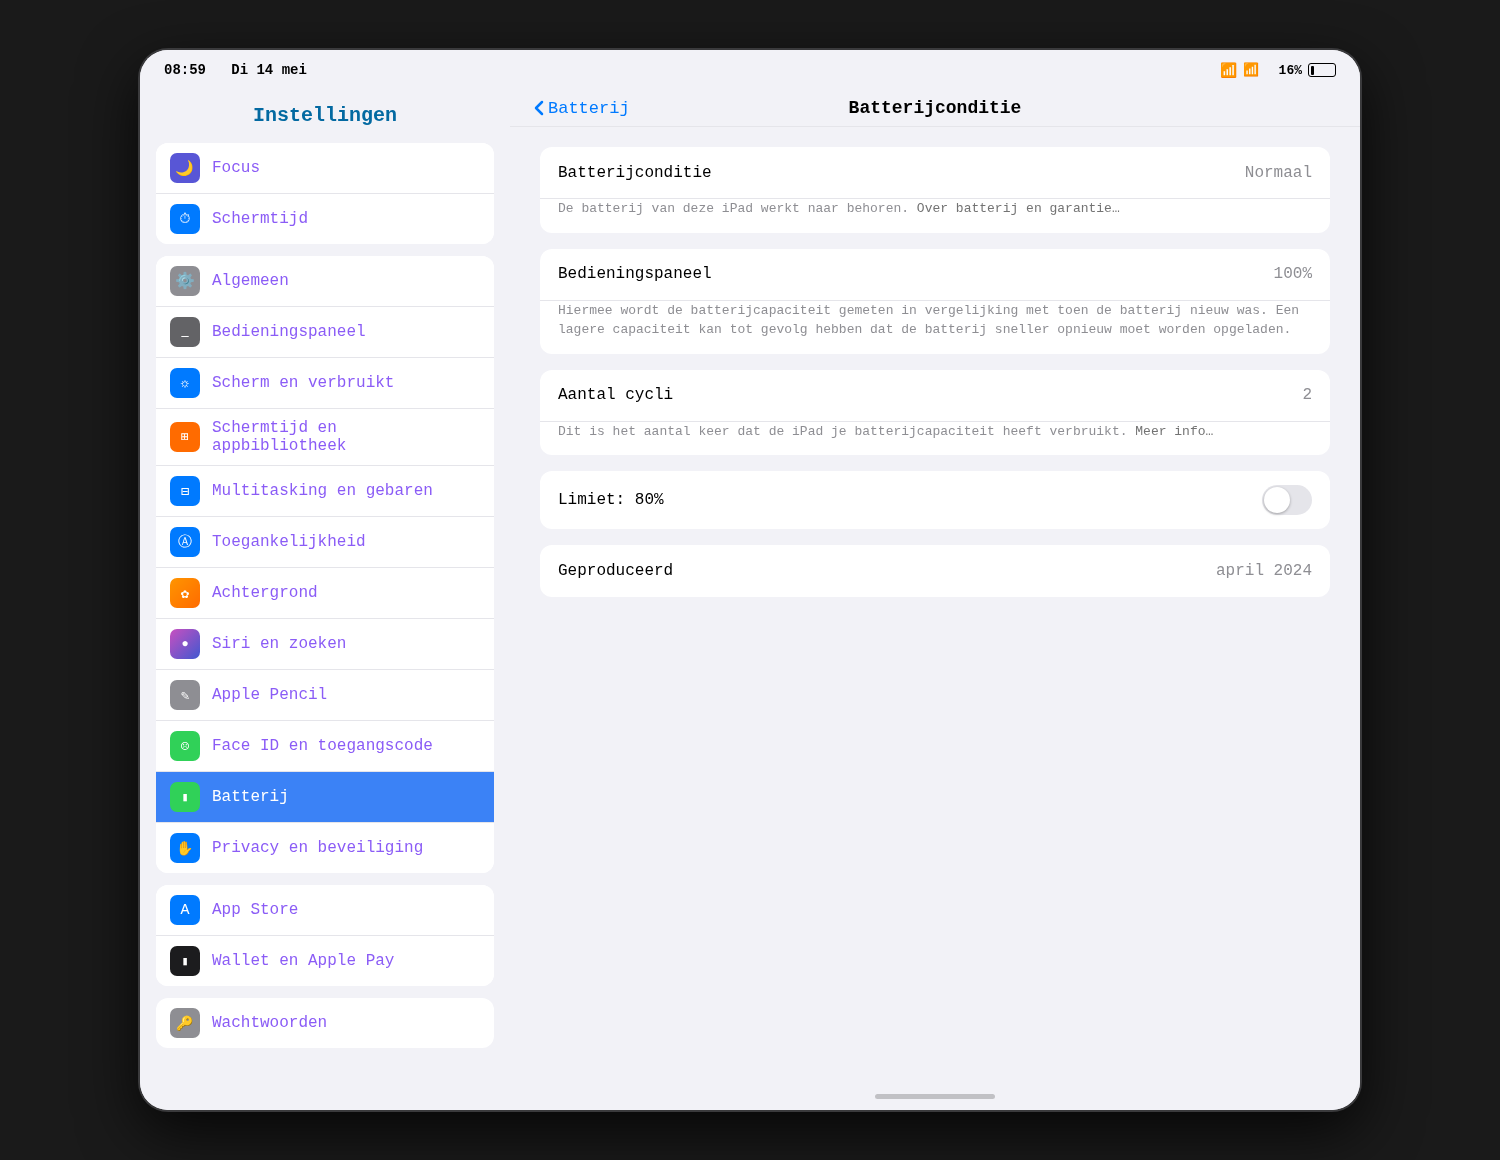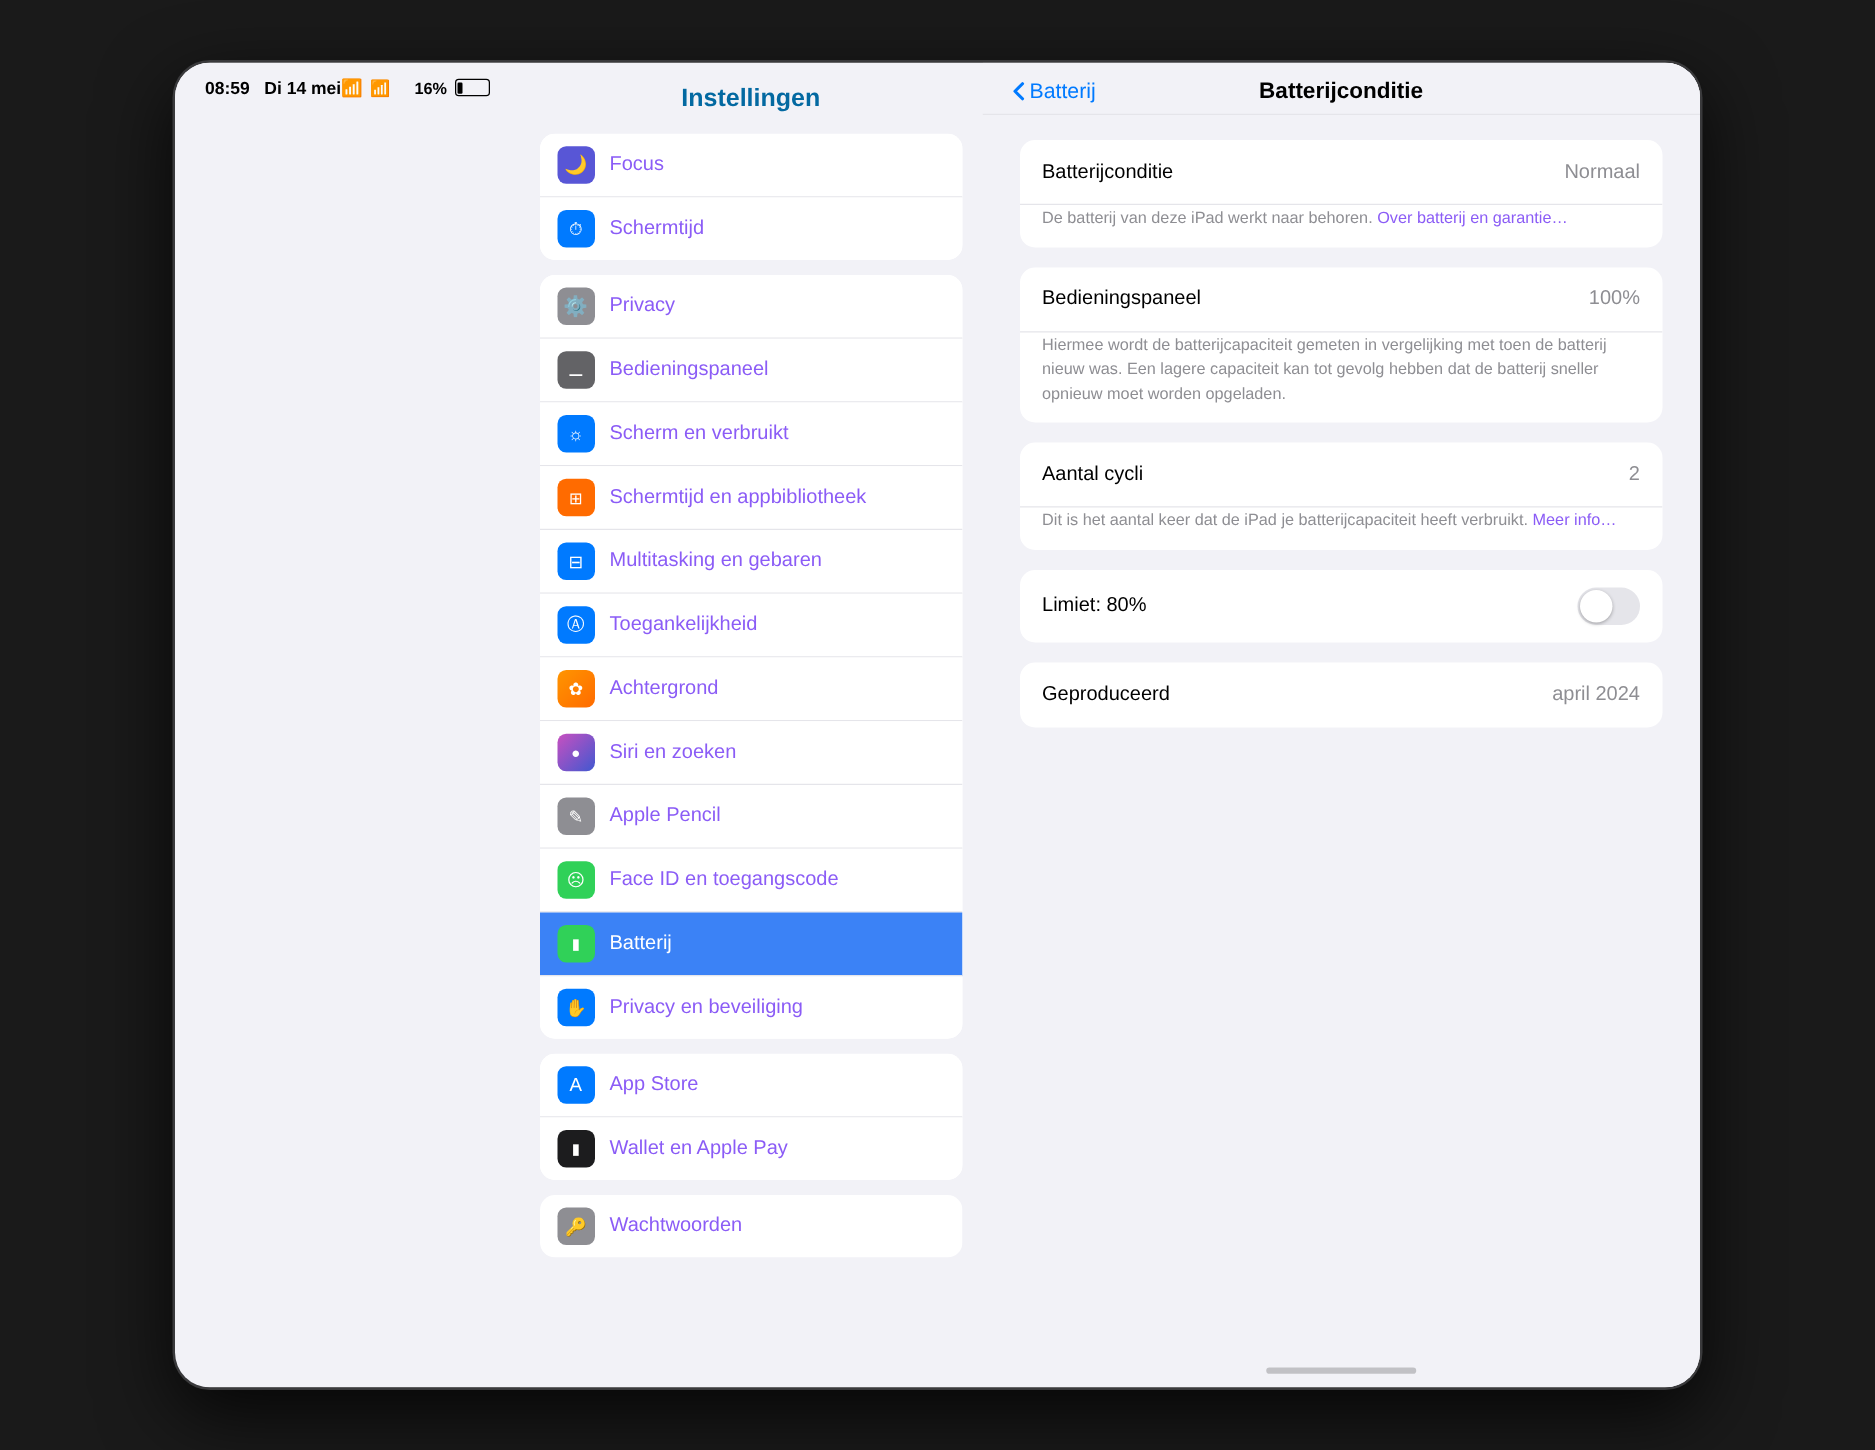--- a/index.html
+++ b/index.html
@@ -18,22 +18,23 @@
       border-radius: 28px;
       overflow: hidden;
       position: relative;
       box-shadow: 0 0 0 2px #3a3a3c, 0 20px 60px rgba(0,0,0,0.8);
     }
     .ipad-screen {
       width: 100%;
       height: 100%;
       background: #f2f2f7;
       display: flex;
-      flex-direction: row;
+      flex-direction: column;
       overflow: hidden;
+      font-family: Liberation Mono, monospace;
     }
     
     .status-bar {
       display: flex;
       justify-content: space-between;
       align-items: center;
       padding: 8px 24px 4px;
       background: #f2f2f7;
       height: 36px;
       flex-shrink: 0;
@@ -190,21 +191,21 @@
       font-size: 16px;
       color: #8e8e93;
     }
     .card-description {
       padding: 0 18px 14px;
       font-size: 13px;
       color: #8e8e93;
       line-height: 1.5;
     }
     .card-description a {
-      color: #8b5cf6;
+      color: #737373;
       text-decoration: none;
     }
     .toggle {
       width: 50px;
       height: 30px;
       background: #e5e5ea;
       border-radius: 15px;
       position: relative;
       cursor: pointer;
       flex-shrink: 0;
@@ -290,21 +291,21 @@
           </div>
           <div class="sidebar-item">
             <div class="icon-wrap icon-screentime" style="color:#fff; font-size:14px;">⏱</div>
             <span class="sidebar-label">Schermtijd</span>
           </div>
         </div>
 
         <div class="sidebar-group">
           <div class="sidebar-item">
             <div class="icon-wrap icon-general" style="color:#fff; font-size:16px;">⚙️</div>
-            <span class="sidebar-label">Privacy</span>
+            <span class="sidebar-label">Algemeen</span>
           </div>
           <div class="sidebar-item">
             <div class="icon-wrap icon-control" style="color:#fff; font-size:14px; background:#636366;">⚊</div>
             <span class="sidebar-label">Bedieningspaneel</span>
           </div>
           <div class="sidebar-item">
             <div class="icon-wrap icon-display" style="color:#fff; font-size:14px;">☼</div>
             <span class="sidebar-label">Scherm en verbruikt</span>
           </div>
           <div class="sidebar-item">

